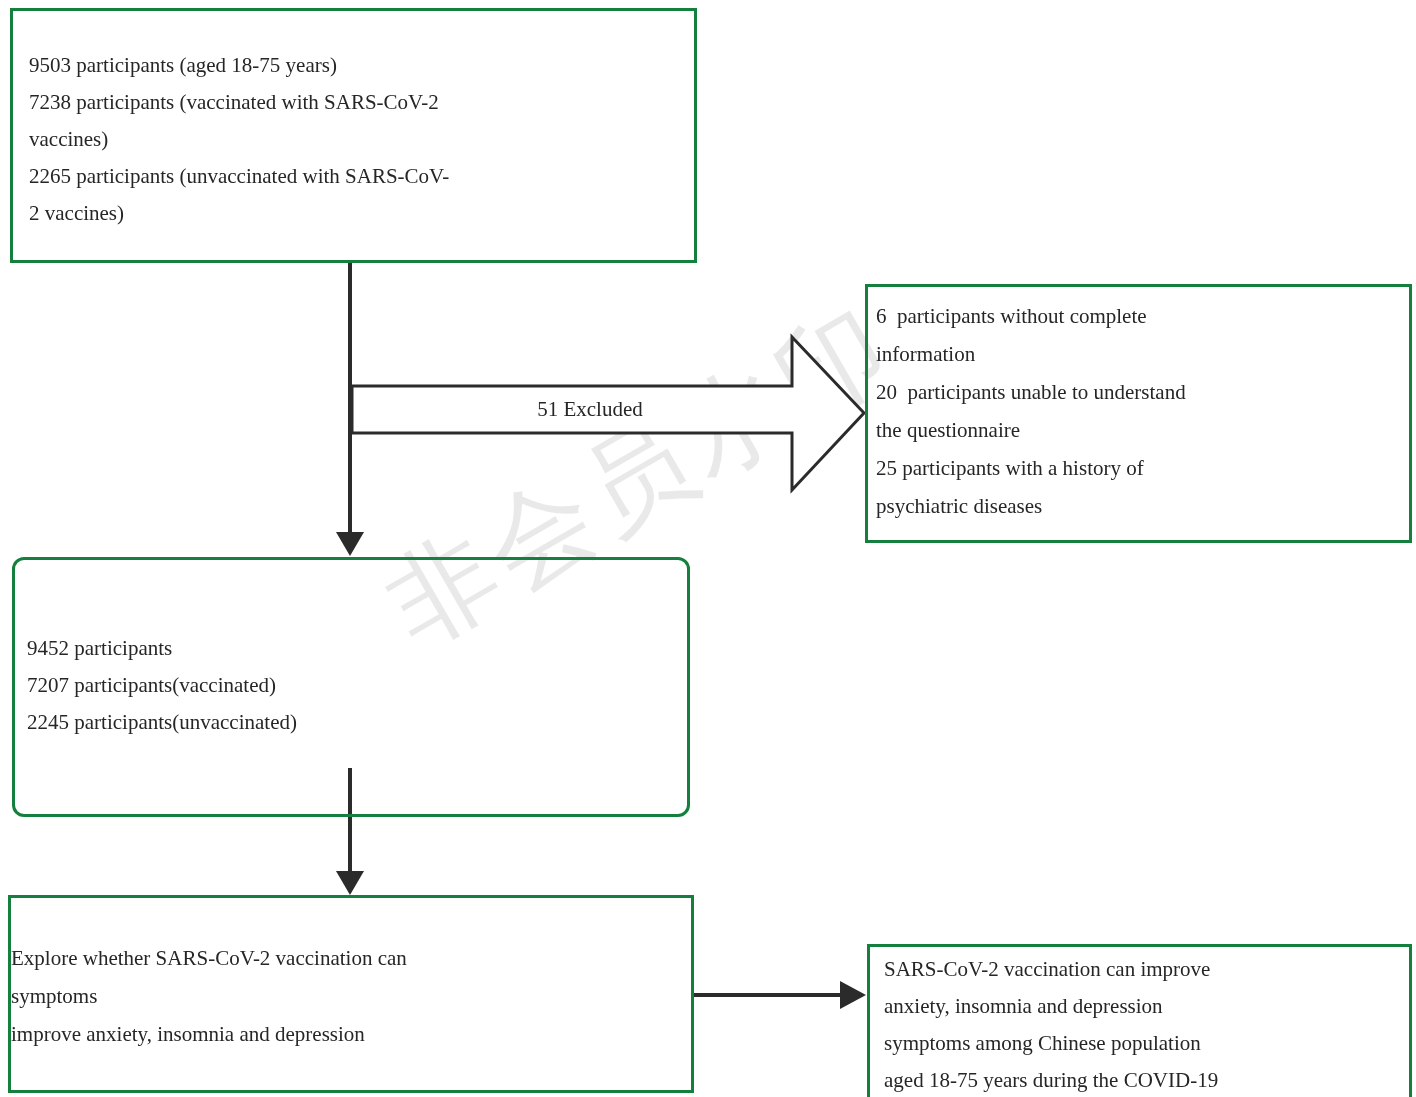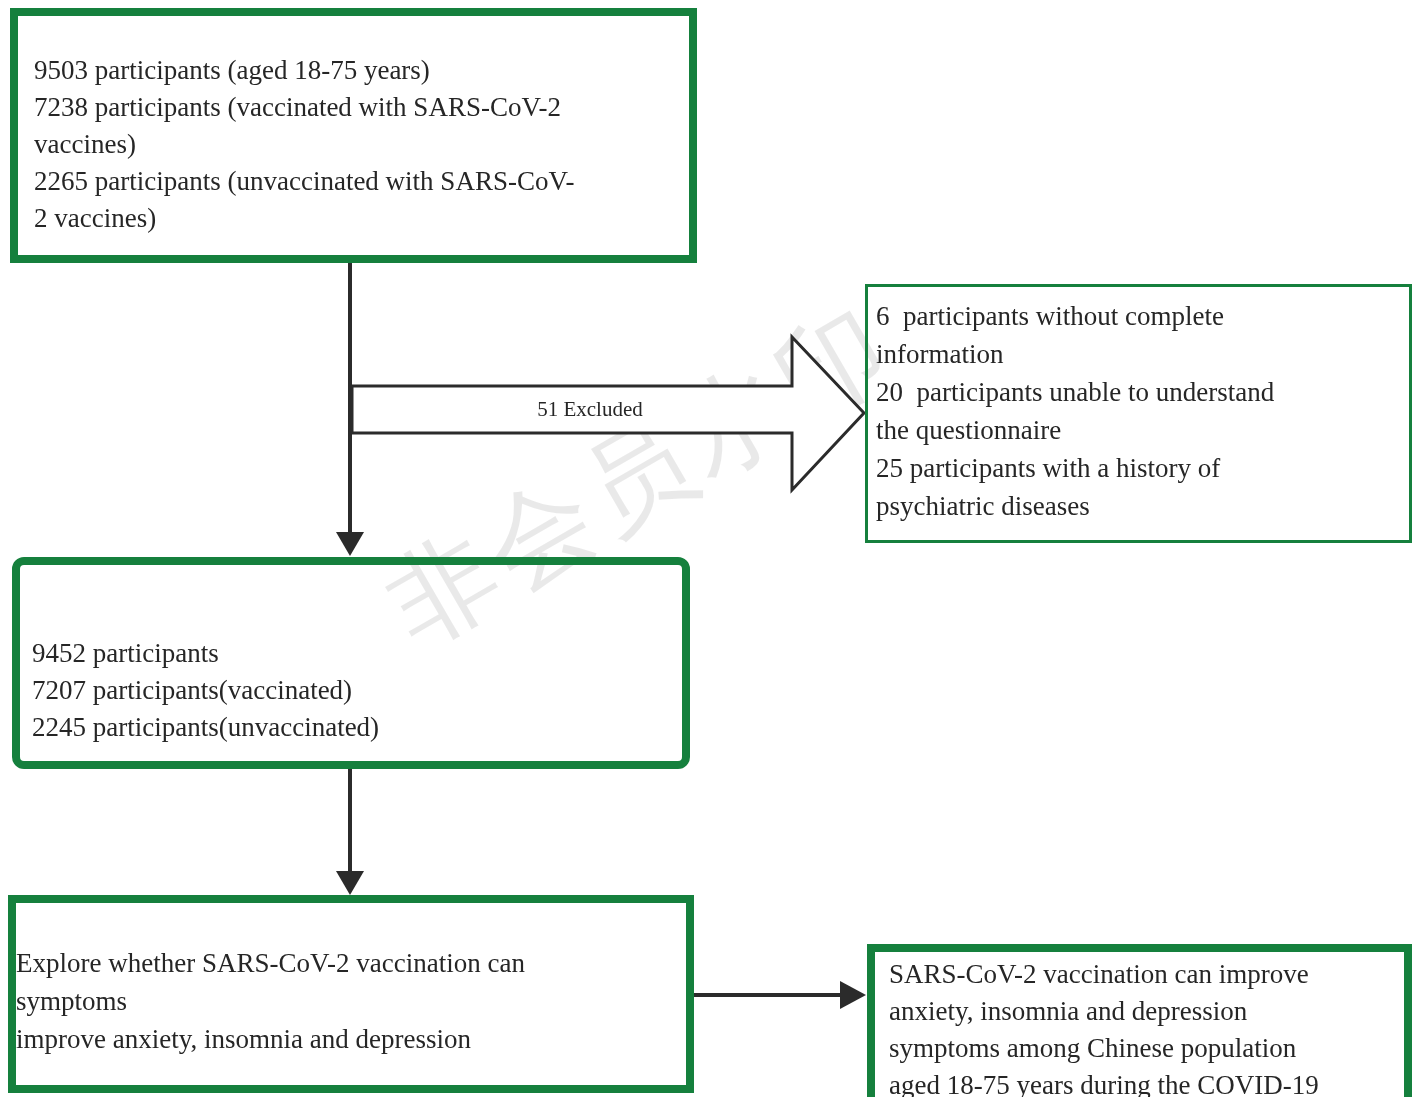--- a/index.html
+++ b/index.html
@@ -25,29 +25,29 @@
     white-space:nowrap;
     z-index:0;
     user-select:none;
   }
   
   svg.connectors { position:absolute; left:0; top:0; z-index:1; }
   
   .box {
     position:absolute;
     box-sizing:border-box;
-    border:8px solid #15803d;
+    border:3px solid #15803d;
     background:transparent;
     z-index:2;
-    font-size:27px;
+    font-size:21px;
   }
   .box .tline { white-space:pre; }
   .box1 { left:10px;  top:8px;   width:687px; height:255px; padding:36px 8px 0 16px; line-height:37px; }
   .box2 { left:865px; top:284px; width:547px; height:259px; border-width:3px; padding:10px 6px 0 8px; line-height:38px; }
-  .box3 { left:12px;  top:557px; width:678px; height:212px; border-radius:12px; padding:70px 8px 0 12px; line-height:37px; }
+  .box3 { left:12px;  top:557px; width:678px; height:260px; border-radius:12px; padding:70px 8px 0 12px; line-height:37px; }
   .box4 { left:8px;   top:895px; width:686px; height:198px; padding:41px 8px 0 0; line-height:38px; }
   .box5 { left:867px; top:944px; width:545px; height:256px; padding:4px 4px 8px 14px; line-height:37px; }
   
   .excluded-label {
     position:absolute;
     left:440px; top:391px;
     width:300px; height:36px;
     text-align:center;
     font-size:21px;
     line-height:36px;

